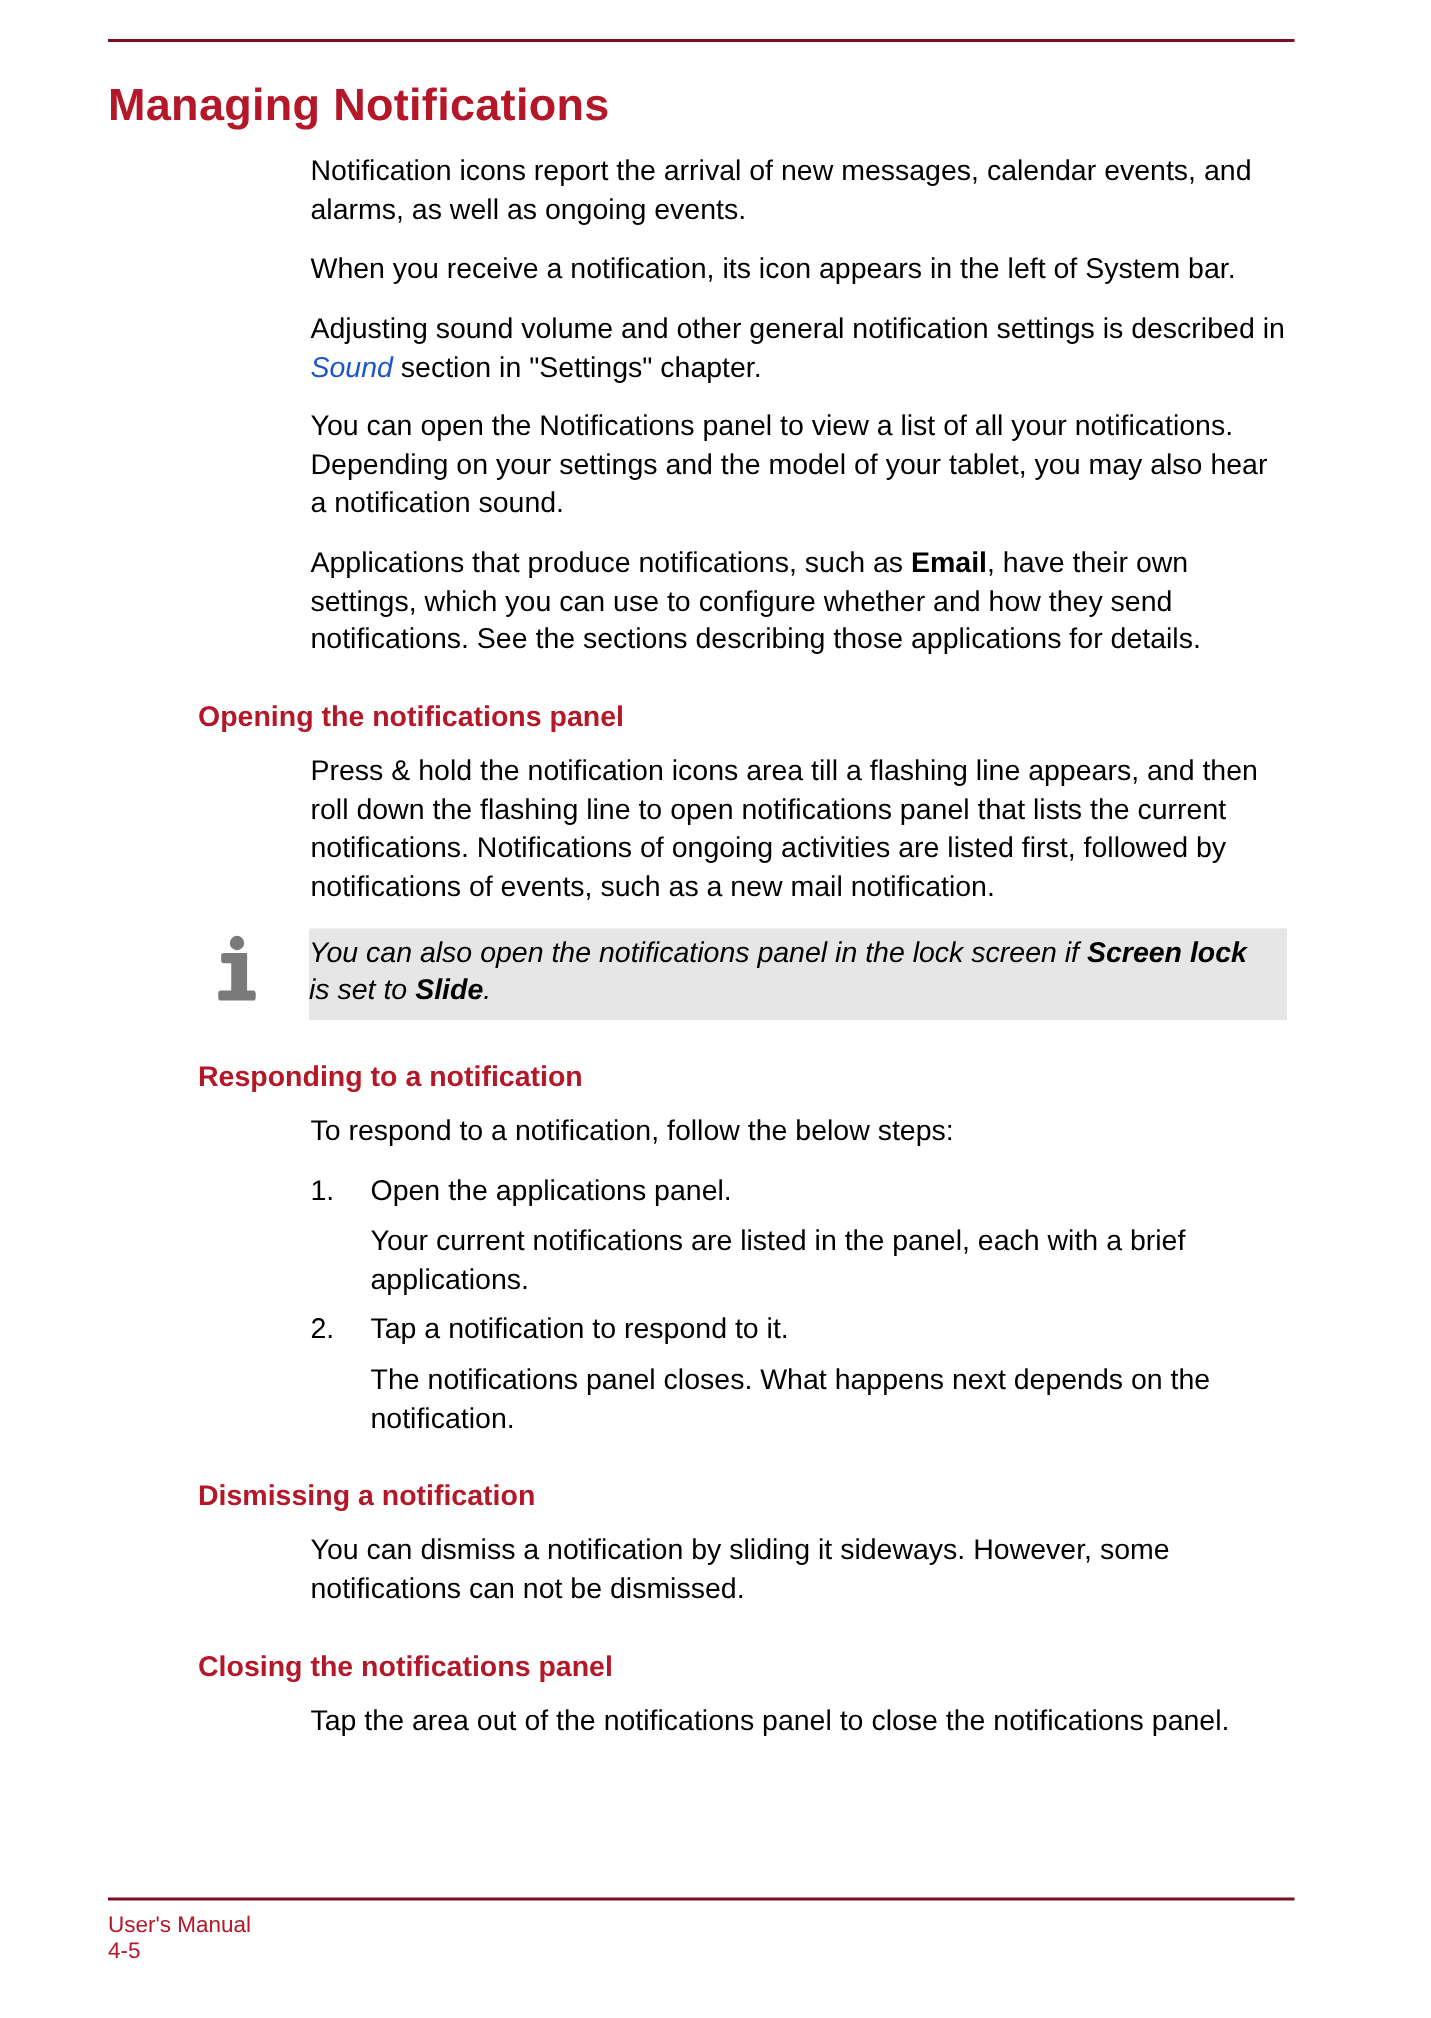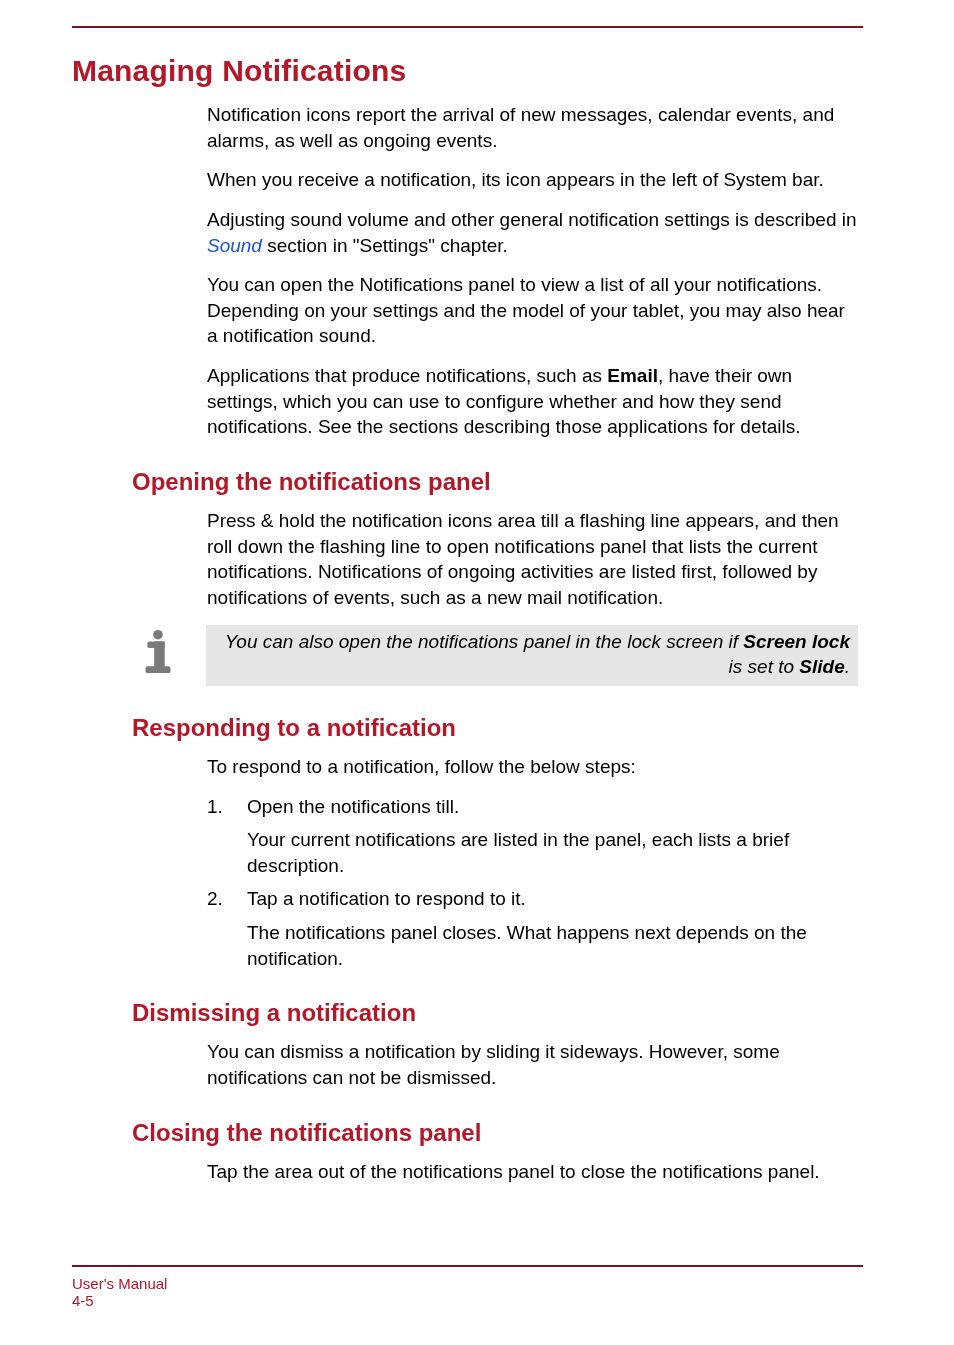--- a/index.html
+++ b/index.html
@@ -1,27 +1,27 @@
 <!DOCTYPE html>
 <html><head>
   <meta charset="utf-8">
   <style>
     * { box-sizing: border-box; margin: 0; padding: 0; }
     html, body { width: 954px; height: 1345px; background: #fff; font-family: Arial, Helvetica, sans-serif; color: #000; }
     .page { position: relative; width: 935px; height: 1345px; padding: 26px 72px 0 72px; }
     .top-rule { border: none; border-top: 2px solid #7a1022; margin-bottom: 26px; }
     h1 { color: #b31728; font-size: 30px; font-weight: 900; letter-spacing: 0.2px; margin: 0 0 14px 0; }
-    h2 { color: #b31728; font-size: 24px; font-weight: 900; margin: 28px 0 12px 60px; }
+    h2 { color: #b31728; font-size: 19px; font-weight: 900; margin: 28px 0 12px 60px; }
     .body-indent { margin-left: 135px; margin-right: 5px; }
     p { font-size: 19px; line-height: 1.35; margin: 0 0 14px 0; }
     .link { color: #1b56c7; font-style: italic; }
     .bold { font-weight: 700; }
     .note-row { display: flex; align-items: flex-start; margin: 14px 0 8px 0; }
     .note-icon { width: 52px; flex: none; margin-left: 62px; margin-right: 20px; margin-top: 2px; }
-    .note-box { flex: 1; background: #e6e6e6; padding: 4px 8px 6px 0; font-size: 19px; line-height: 1.35; font-style: italic; margin-right: 5px; text-align: right; }
+    .note-box { flex: 1; background: #e6e6e6; padding: 4px 8px 6px 0; font-size: 19px; line-height: 1.35; font-style: italic; margin-right: 5px; }
     ol { list-style: none; margin-left: 135px; margin-right: 5px; }
     ol li { font-size: 19px; line-height: 1.35; margin-bottom: 8px; }
     .step-row { display: flex; }
     .step-num { width: 40px; flex: none; }
     .step-body { flex: 1; }
     .step-desc { margin-top: 8px; }
     .footer { position: absolute; left: 72px; right: 72px; bottom: 36px; }
     .bottom-rule { border: none; border-top: 2px solid #7a1022; margin-bottom: 8px; }
     .footer-row { display: flex; justify-content: space-between; font-size: 15px; color: #b31728; flex-direction: column; }
   </style>
@@ -67,22 +67,22 @@
 
   <h2>Responding to a notification</h2>
   <div class="body-indent">
     <p>To respond to a notification, follow the below steps:</p>
   </div>
   <ol>
     <li>
       <div class="step-row">
         <div class="step-num">1.</div>
         <div class="step-body">
-          <div>Open the notifications till.</div>
-          <div class="step-desc">Your current notifications are listed in the panel, each lists a brief description.</div>
+          <div>Open the applications panel.</div>
+          <div class="step-desc">Your current notifications are listed in the panel, each with a brief applications.</div>
         </div>
       </div>
     </li>
     <li>
       <div class="step-row">
         <div class="step-num">2.</div>
         <div class="step-body">
           <div>Tap a notification to respond to it.</div>
           <div class="step-desc">The notifications panel closes. What happens next depends on the notification.</div>
         </div>

